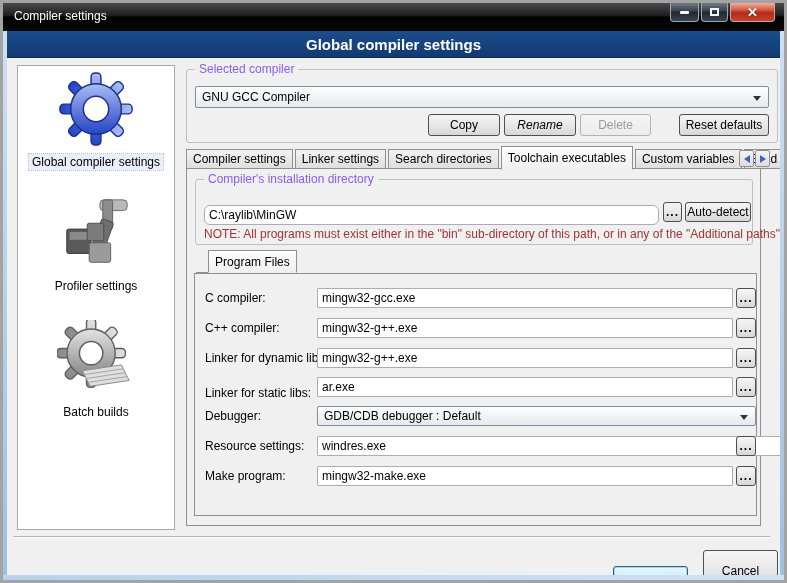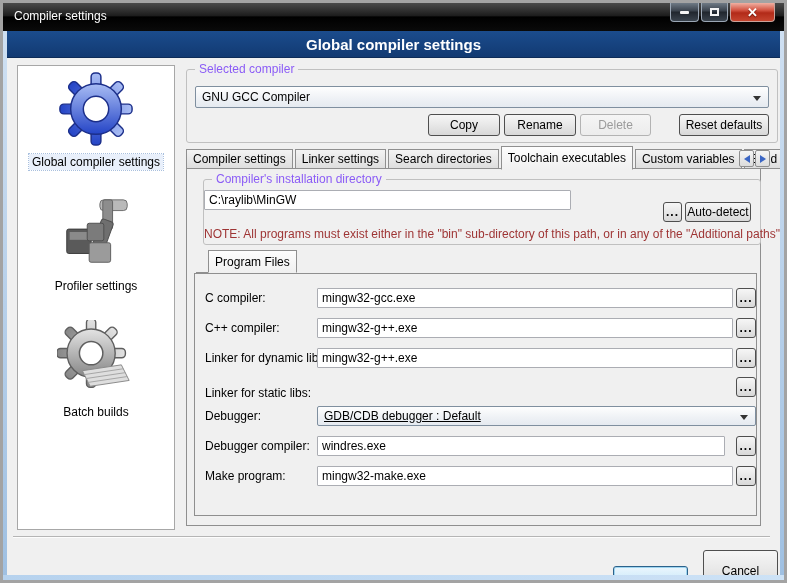--- a/index.html
+++ b/index.html
@@ -190,21 +190,21 @@
   </div>
 
   <div class="groupbox" style="left:183px; top:66px; width:592px; height:74px;">
     <span class="group-label">Selected compiler</span>
   </div>
   <div class="combo" style="left:192px; top:83px; width:574px;">
     <span>GNU GCC Compiler</span>
     <div class="combo-arrow"></div>
   </div>
   <div class="btn" style="left:425px; top:111px; width:72px;">Copy</div>
-  <div class="btn" style="left:501px; top:111px; width:72px;">Rename</div>
+  <div class="btn" style="left:501px; top:111px; width:72px;font-style:italic;">Rename</div>
   <div class="btn disabled" style="left:577px; top:111px; width:71px;">Delete</div>
   <div class="btn" style="left:676px; top:111px; width:90px;">Reset defaults</div>
 
   <div class="tabbar" style="left:183px; top:142px; width:545px; height:24px;">
     <div class="tab">Compiler settings</div>
     <div class="tab">Linker settings</div>
     <div class="tab">Search directories</div>
     <div class="tab active">Toolchain executables</div>
     <div class="tab">Custom variables</div>
     <div class="tab">Build options</div>
@@ -212,24 +212,24 @@
   </div>
   <div class="tab-scroll" style="left:736px; top:147px;">
       <div class="tri-l"></div>
     </div>
   <div class="tab-scroll" style="left:752px; top:147px;">
       <div class="tri-r"></div>
     </div>
 
   <div class="tab-panel">
 
-    <div class="groupbox" style="left:8px; top:10px; width:558px; height:66px;margin-left:8px;">
+    <div class="groupbox" style="left:8px; top:10px; width:558px; height:66px;">
       <span class="group-label">Compiler's installation directory</span>
     </div>
-    <input class="tinput" style="left: 17px; top: 21px; width: 367px;" value="C:\raylib\MinGW">
+    <input class="tinput" style="left: 17px; top: 36px; width: 455px; border-radius: 6px;" value="C:\raylib\MinGW">
     <div class="btn browse" style="left:476px; top:33px; width:19px; height:20px;">...</div>
     <div class="btn" style="left:498px; top:33px; width:66px; height:20px;">Auto-detect</div>
     <span class="note" style="left:17px; top:58px;">NOTE: All programs must exist either in the "bin" sub-directory of this path, or in any of the "Additional paths"...</span>
 
     <div class="tabbar" style="left:9px; top:81px; height:23px;flex-direction:column;">
       <div class="tab active">Program Files</div>
       <div class="tab">Additional Paths</div>
     </div>
 
     <div class="sub-panel">
@@ -239,30 +239,31 @@
 
       <span class="flabel" style="left:10px; top:47px;">C++ compiler:</span>
       <input class="tinput" style="left: 122px; top: 44px; width: 416px;" value="mingw32-g++.exe">
       <div class="btn browse" style="left:541px; top:44px; width:20px; height:20px;">...</div>
 
       <span class="flabel" style="left:10px; top:77px;">Linker for dynamic libs:</span>
       <input class="tinput" style="left: 122px; top: 74px; width: 416px;" value="mingw32-g++.exe">
       <div class="btn browse" style="left:541px; top:74px; width:20px; height:20px;">...</div>
 
       <span class="flabel" style="left:10px; top:112px;">Linker for static libs:</span>
+      <input class="tinput" style="left: 122px; top: 103px; width: 416px;" value="ar.exe">
       <div class="btn browse" style="left:541px; top:103px; width:20px; height:20px;">...</div>
 
       <span class="flabel" style="left:10px; top:135px;">Debugger:</span>
-      <div class="combo" style="left:122px; top:132px; width:439px; height:20px;text-decoration:underline;">
+      <div class="combo" style="left:122px; top:132px; width:439px; height:20px;">
         <span>GDB/CDB debugger : Default</span>
         <div class="combo-arrow" style="top:8px;"></div>
       </div>
 
-      <span class="flabel" style="left:10px; top:165px;">Debugger compiler:</span>
-      <input class="tinput" style="left: 122px; top: 162px; width: 408px;" value="windres.exe">
+      <span class="flabel" style="left:10px; top:165px;">Resource settings:</span>
+      <input class="tinput" style="left: 122px; top: 162px; width: 466px;" value="windres.exe">
       <div class="btn browse" style="left:541px; top:162px; width:20px; height:20px;">...</div>
 
       <span class="flabel" style="left:10px; top:195px;">Make program:</span>
       <input class="tinput" style="left: 122px; top: 192px; width: 416px;" value="mingw32-make.exe">
       <div class="btn browse" style="left:541px; top:192px; width:20px; height:20px;">...</div>
     </div>
   </div>
 
   <div class="divider"></div>
   <div class="btn default-btn" style="left:610px; top:563px; width:75px; height:30px;">OK</div>

